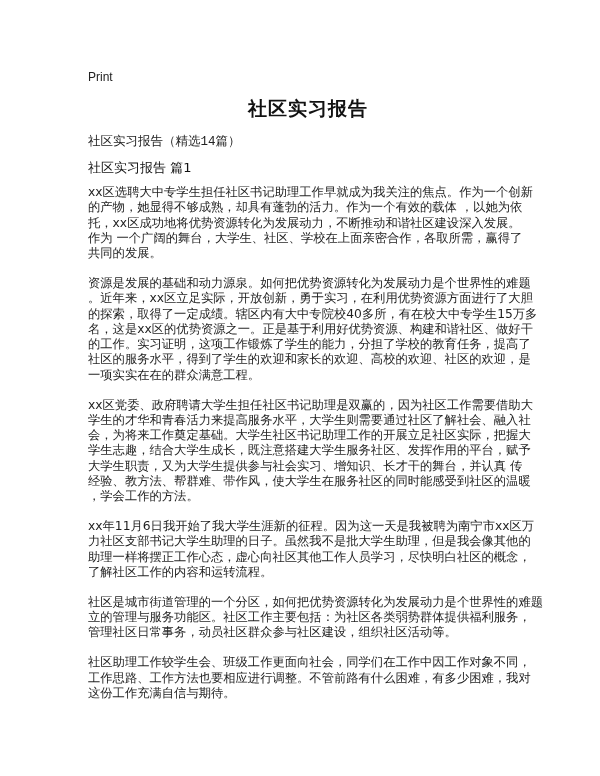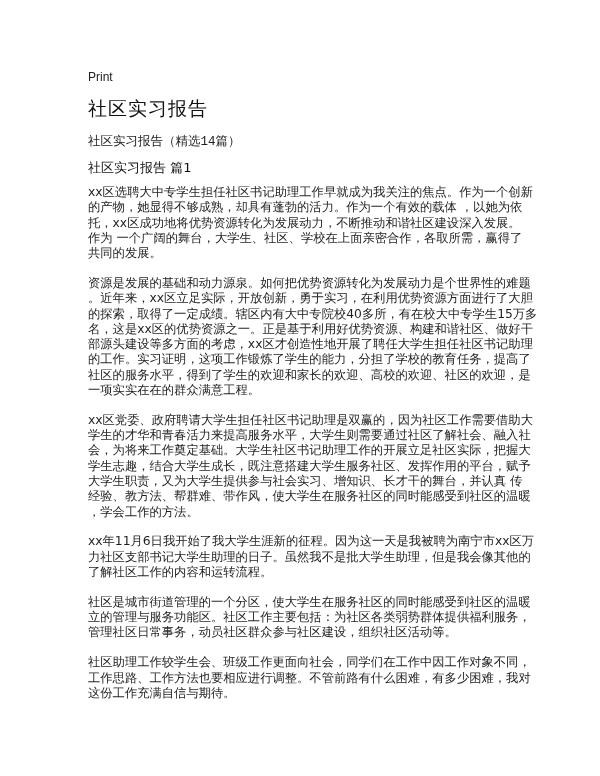--- a/index.html
+++ b/index.html
@@ -1,20 +1,20 @@
 <!DOCTYPE html>
 <html><head>
   <meta charset="utf-8">
   <style>
     html, body { margin: 0; padding: 0; background: #ffffff; }
     body { width: 600px; height: 776px; position: relative; overflow: hidden;
            font-family: "DejaVu Sans", "Liberation Sans", sans-serif; color: #1a1a1a; }
     .page { position: absolute; left: 88px; top: 0; width: 440px; }
     .print { position: absolute; top: 70px; left: 0; font-family: Liberation Sans, sans-serif; font-size: 12px; color: #222; }
-    .title { position: absolute; top: 96px; left: 0; width: 440px; font-size: 19px; font-weight: normal; letter-spacing: 1px; color: #111; }
+    .title { position: absolute; top: 96px; left: 0; width: 440px; text-align: center; font-size: 19px; font-weight: bold; letter-spacing: 1px; color: #111; }
     .subtitle { position: absolute; top: 133px; left: 0; font-size: 12.5px; color: #222; font-family: Liberation Mono, monospace; }
     .section-heading { position: absolute; top: 159px; left: 0; font-size: 13px; font-weight: normal; color: #111; }
     .paragraphs { position: absolute; top: 185px; left: 0; width: 460px; }
     .para { margin: 0 0 14.5px 0; }
     .line { display: block; font-size: 12.3px; line-height: 15.3px; white-space: nowrap; color: #1e1e1e; }
   </style>
 </head>
 <body>
 
 <div class="page">
@@ -29,41 +29,41 @@
       <span class="line">的产物，她显得不够成熟，却具有蓬勃的活力。作为一个有效的载体 ，以她为依</span>
       <span class="line">托，xx区成功地将优势资源转化为发展动力，不断推动和谐社区建设深入发展。</span>
       <span class="line">作为 一个广阔的舞台，大学生、社区、学校在上面亲密合作，各取所需，赢得了</span>
       <span class="line">共同的发展。</span>
     </p>
     <p class="para">
       <span class="line">资源是发展的基础和动力源泉。如何把优势资源转化为发展动力是个世界性的难题</span>
       <span class="line">。近年来，xx区立足实际，开放创新，勇于实习，在利用优势资源方面进行了大胆</span>
       <span class="line">的探索，取得了一定成绩。辖区内有大中专院校40多所，有在校大中专学生15万多</span>
       <span class="line">名，这是xx区的优势资源之一。正是基于利用好优势资源、构建和谐社区、做好干</span>
-      <span class="line">部源头建设等多方面的考虑，xx区才创造性地开展了聘任大学生担任社区书记助理</span>
       <span class="line">的工作。实习证明，这项工作锻炼了学生的能力，分担了学校的教育任务，提高了</span>
       <span class="line">社区的服务水平，得到了学生的欢迎和家长的欢迎、高校的欢迎、社区的欢迎，是</span>
       <span class="line">一项实实在在的群众满意工程。</span>
     </p>
     <p class="para">
       <span class="line">xx区党委、政府聘请大学生担任社区书记助理是双赢的，因为社区工作需要借助大</span>
       <span class="line">学生的才华和青春活力来提高服务水平，大学生则需要通过社区了解社会、融入社</span>
       <span class="line">会，为将来工作奠定基础。大学生社区书记助理工作的开展立足社区实际，把握大</span>
       <span class="line">学生志趣，结合大学生成长，既注意搭建大学生服务社区、发挥作用的平台，赋予</span>
       <span class="line">大学生职责，又为大学生提供参与社会实习、增知识、长才干的舞台，并认真 传</span>
       <span class="line">经验、教方法、帮群难、带作风，使大学生在服务社区的同时能感受到社区的温暖</span>
       <span class="line">，学会工作的方法。</span>
     </p>
     <p class="para">
       <span class="line">xx年11月6日我开始了我大学生涯新的征程。因为这一天是我被聘为南宁市xx区万</span>
       <span class="line">力社区支部书记大学生助理的日子。虽然我不是批大学生助理，但是我会像其他的</span>
+      <span class="line">助理一样将摆正工作心态，虚心向社区其他工作人员学习，尽快明白社区的概念，</span>
       <span class="line">了解社区工作的内容和运转流程。</span>
     </p>
     <p class="para">
-      <span class="line">社区是城市街道管理的一个分区，使大学生在服务社区的同时能感受到社区的温暖</span>
+      <span class="line">社区是城市街道管理的一个分区，如何把优势资源转化为发展动力是个世界性的难题</span>
       <span class="line">立的管理与服务功能区。社区工作主要包括：为社区各类弱势群体提供福利服务，</span>
       <span class="line">管理社区日常事务，动员社区群众参与社区建设，组织社区活动等。</span>
     </p>
     <p class="para">
       <span class="line">社区助理工作较学生会、班级工作更面向社会，同学们在工作中因工作对象不同，</span>
       <span class="line">工作思路、工作方法也要相应进行调整。不管前路有什么困难，有多少困难，我对</span>
       <span class="line">这份工作充满自信与期待。</span>
     </p>
   </div>
 </div>

